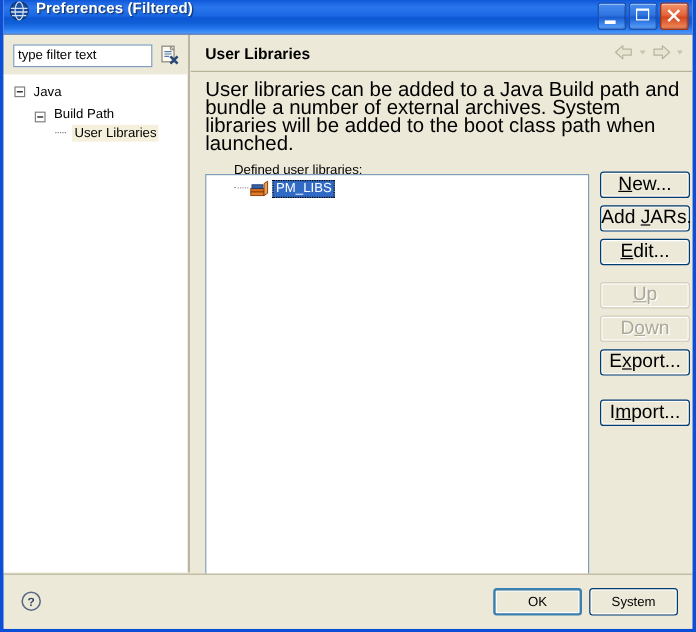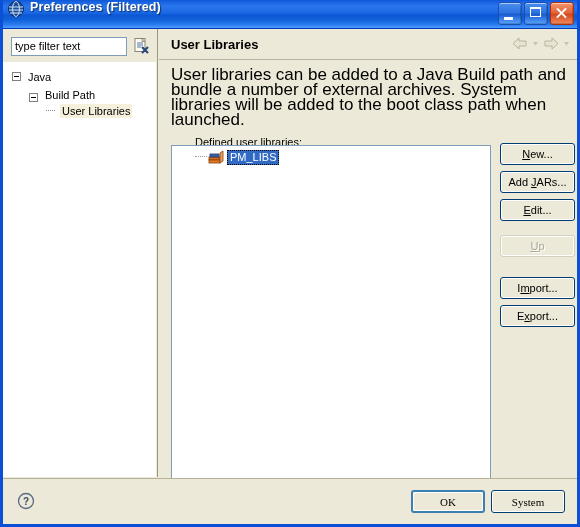--- a/index.html
+++ b/index.html
@@ -302,21 +302,21 @@
   .dlg-btn {
     display: block;
     width: 75px;
     height: 22px;
     box-sizing: border-box;
     margin-bottom: 6px;
     background: #ece9d8;
     border: 1px solid #003c74;
     border-radius: 3px;
     font-family: "Liberation Sans", sans-serif;
-    font-size: 11px;
+    font-size: 16px;
     color: #000000;
     cursor: default;
     box-shadow: inset 0 0 0 1px #ffffff;
     padding: 0;
     white-space: nowrap;
   }
   .dlg-btn.disabled {
     color: #aca899;
     border-color: #d4d0c0;
     text-shadow: 1px 1px 0 #ffffff;
@@ -346,21 +346,21 @@
     display: flex;
     gap: 6px;
   }
   .footer-btn {
     width: 74px;
     height: 23px;
     box-sizing: border-box;
     background: #ece9d8;
     border: 1px solid #003c74;
     border-radius: 3px;
-    font-family: Liberation Serif, serif;
+    font-family: Liberation Sans, sans-serif;
     font-size: 11px;
     color: #000000;
     cursor: default;
     box-shadow: inset 0 0 0 1px #ffffff;
     padding: 0;
   }
   .footer-btn.default {
     border-width: 2px;
     border-color: #3c7fb1;
   }
@@ -455,22 +455,23 @@
           </svg>
           <span class="item-text">PM_LIBS</span>
         </div>
       </div>
 
       <div class="btn-col">
         <button class="dlg-btn"><u>N</u>ew...</button>
         <button class="dlg-btn">Add <u>J</u>ARs...</button>
         <button class="dlg-btn"><u>E</u>dit...</button>
         <button class="dlg-btn disabled gap-up"><u>U</u>p</button>
+        <button class="dlg-btn disabled">D<u>o</u>wn</button>
+        <button class="dlg-btn">E<u>x</u>port...</button>
         <button class="dlg-btn gap-imp">I<u>m</u>port...</button>
-        <button class="dlg-btn">E<u>x</u>port...</button>
       </div>
 
     </div>
   </div>
 
   <div class="footer">
     <svg class="help-icon" viewBox="0 0 18 18">
       <circle cx="9" cy="9" r="7.5" fill="none" stroke="#5a6a85" stroke-width="1.3"></circle>
       <text x="9" y="13" text-anchor="middle" font-family="Liberation Sans, sans-serif" font-size="10" font-weight="bold" fill="#3a4a63">?</text>
     </svg>

